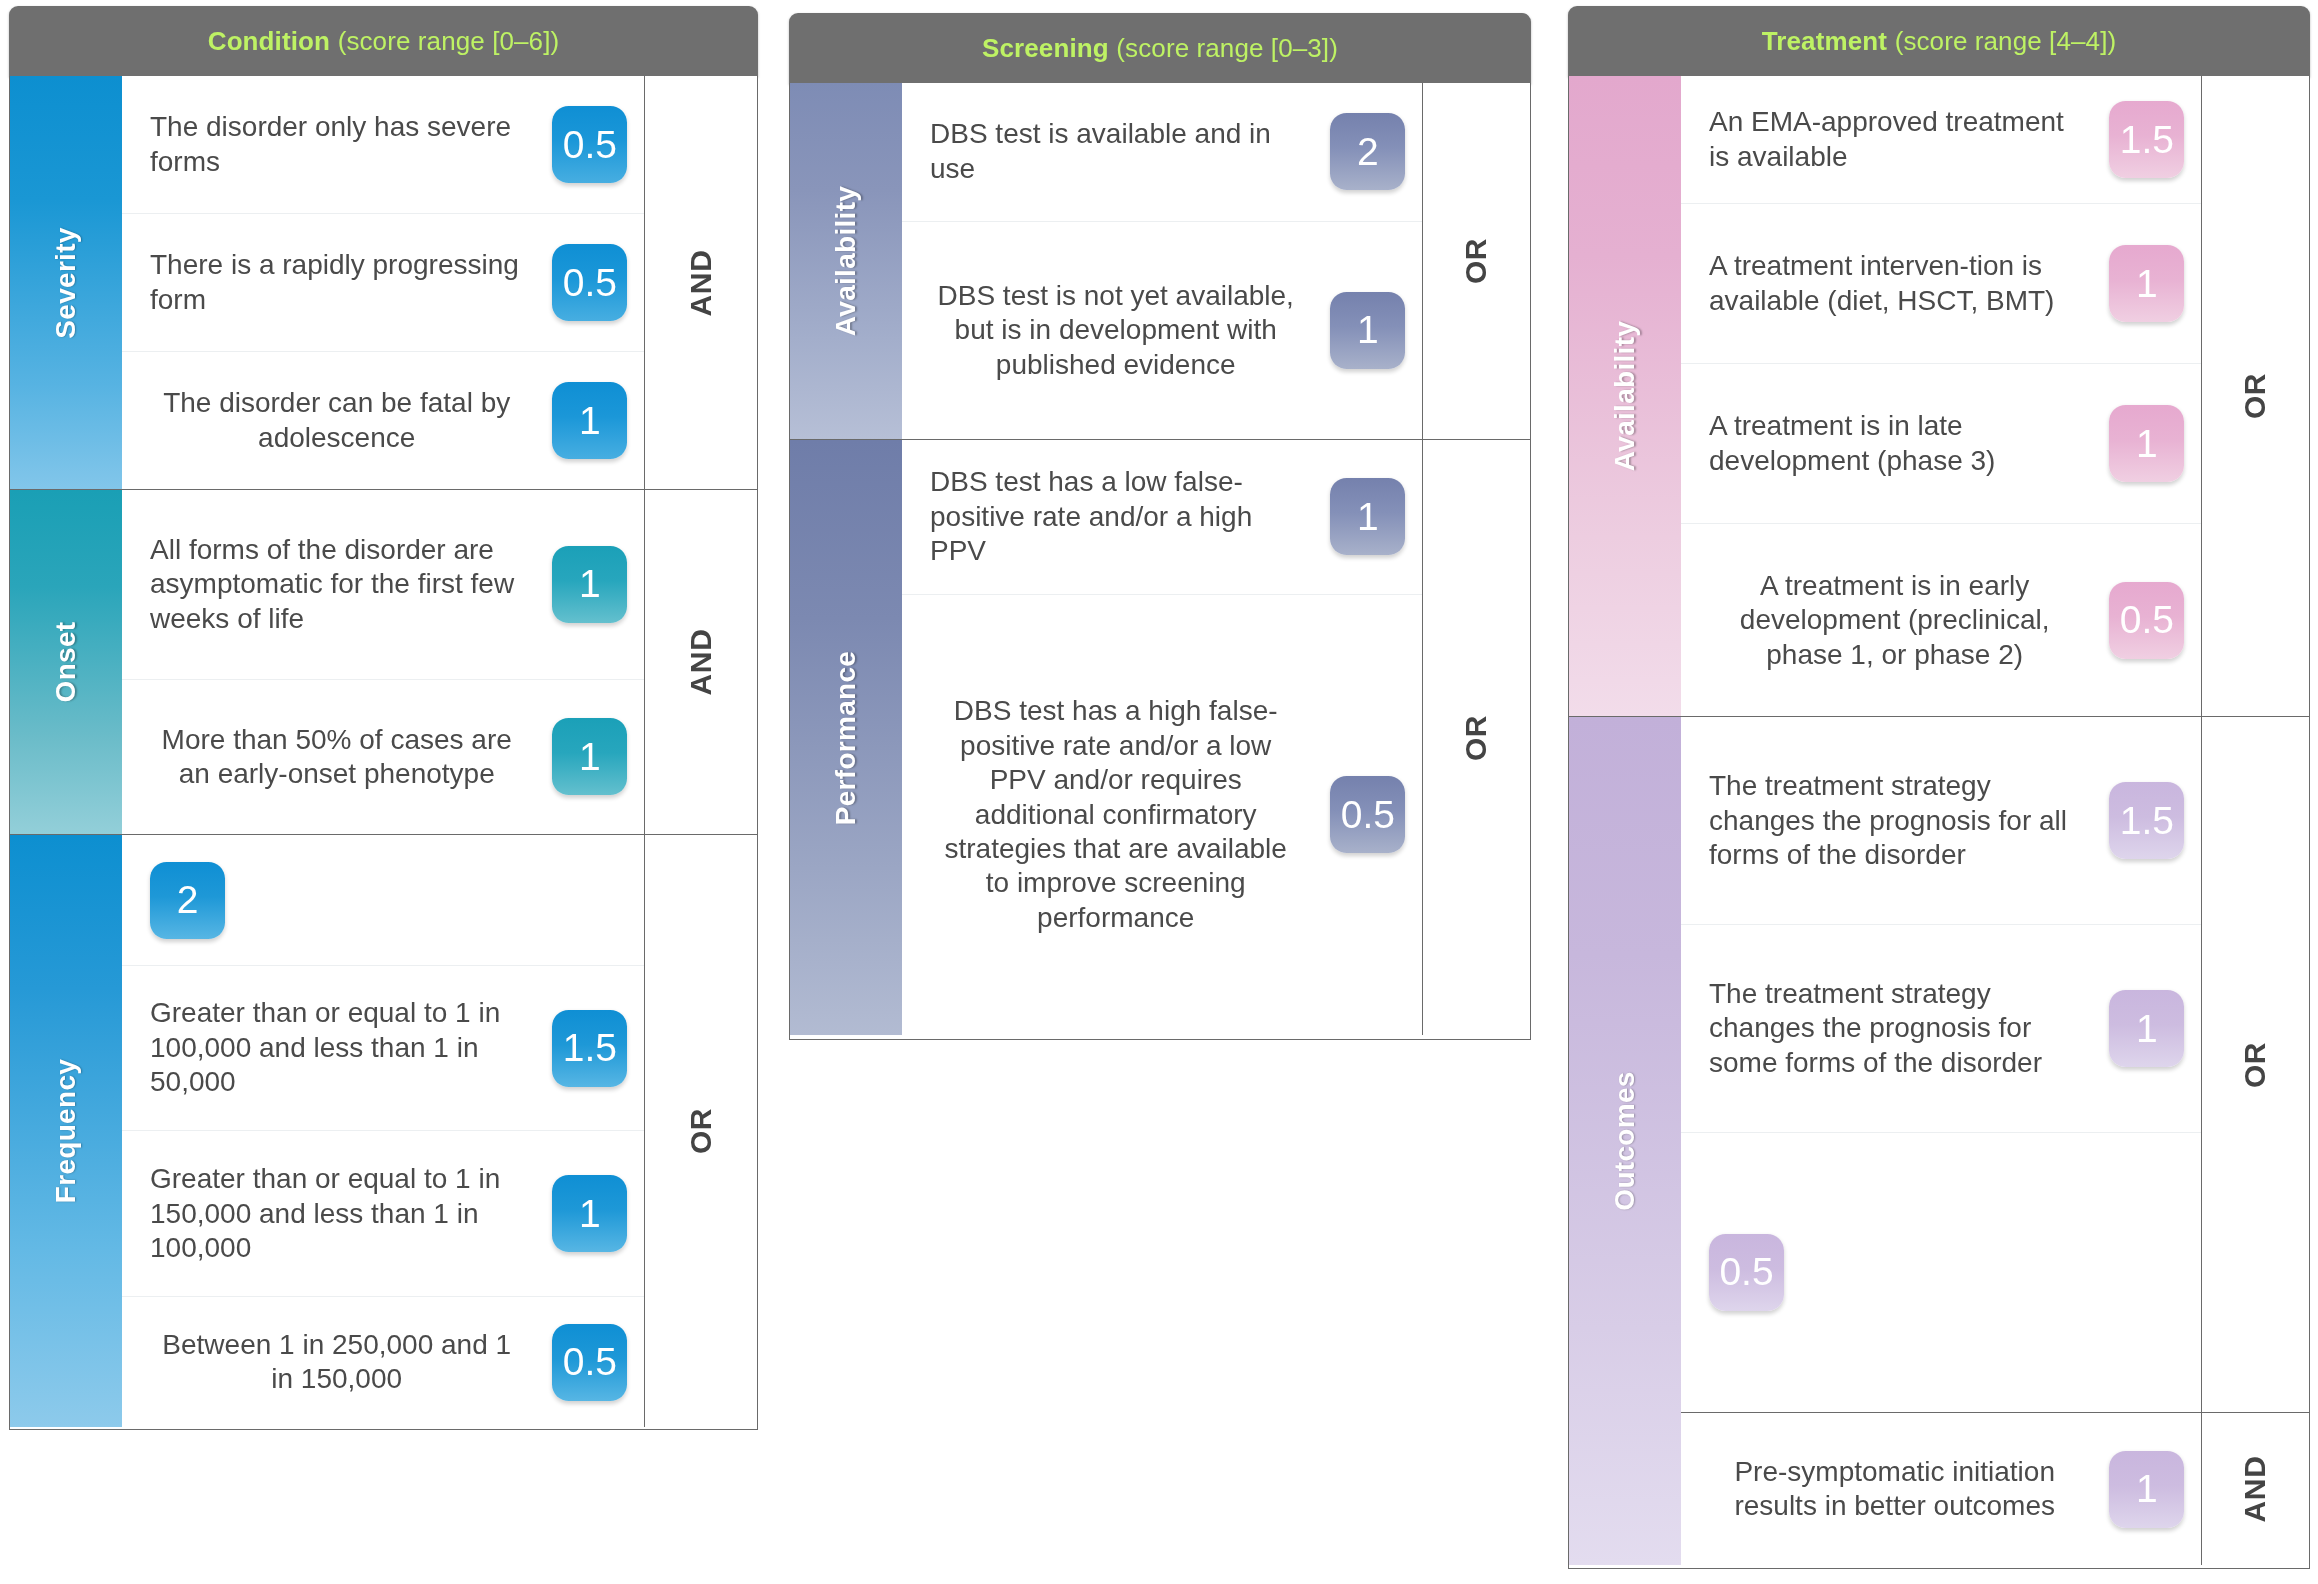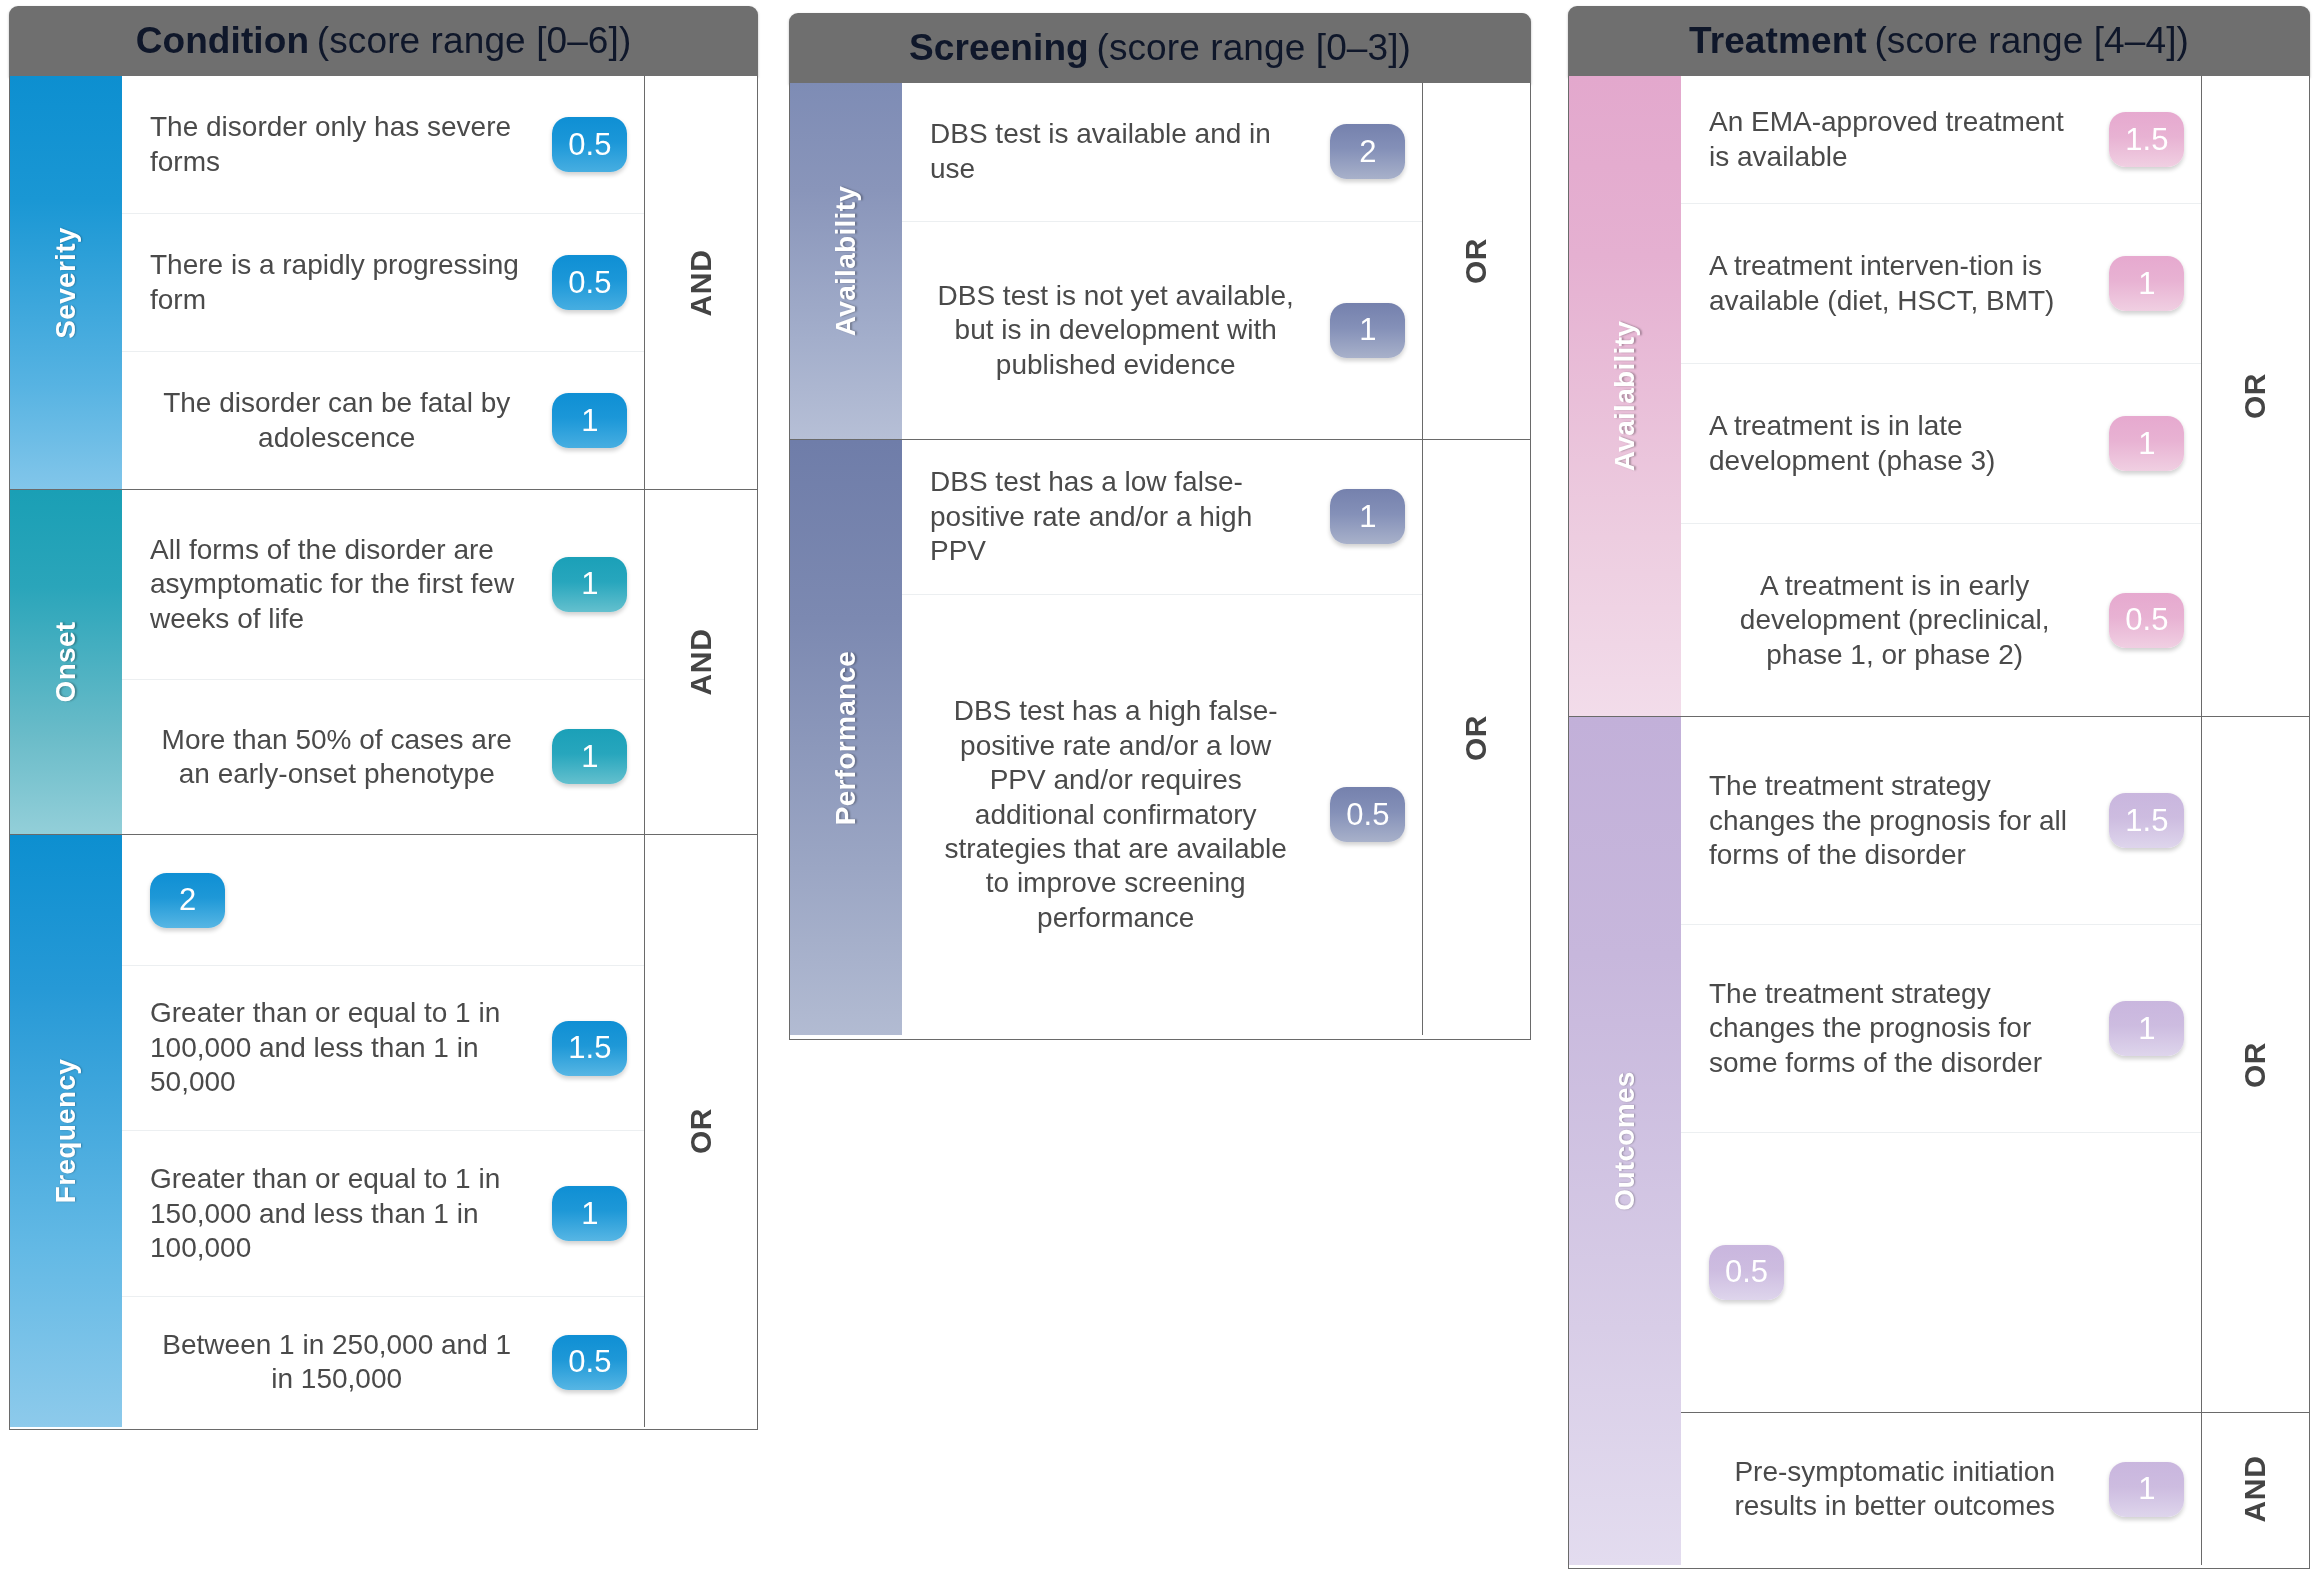--- a/index.html
+++ b/index.html
@@ -25,25 +25,25 @@
   
   .panel {
     position: absolute;
     box-sizing: border-box;
   }
 
   .panel-header {
     height: 70px;
     background: #6f6f6f;
     border-radius: 9px 9px 0 0;
-    color: #0f172a;
+    color: #bef264;
     display: flex;
     align-items: center;
     justify-content: center;
-    font-size: 37px;
+    font-size: 26px;
     letter-spacing: 0.1px;
     box-shadow: 0 1.9px 2.6px rgba(0,0,0,0.28);
   }
   .panel-header .hdr-strong { font-weight: bold; }
   .panel-header .hdr-rest { font-weight: normal; margin-left: 7.7px; }
 
   .panel-body {
     position: relative;
     border: 1.9px solid #6a6a6a;
     border-top: none;
@@ -101,27 +101,27 @@
     flex: 1 1 auto;
     font-size: 28px;
     line-height: 1.23;
     color: #4a4a4a;
     padding-right: 29px;
   }
 
   .score {
     flex: 0 0 auto;
     width: 75px;
-    height: 55px;
+    height: 77px;
     border-radius: 16.6px;
     display: flex;
     align-items: center;
     justify-content: center;
     color: #ffffff;
-    font-size: 31px;
+    font-size: 39px;
     font-weight: normal;
     box-shadow: 0 2.6px 4.5px rgba(0,0,0,0.18);
   }
 
   
   .logic-col {
     flex: 0 0 auto;
     display: flex;
     flex-direction: column;
     box-sizing: border-box;

